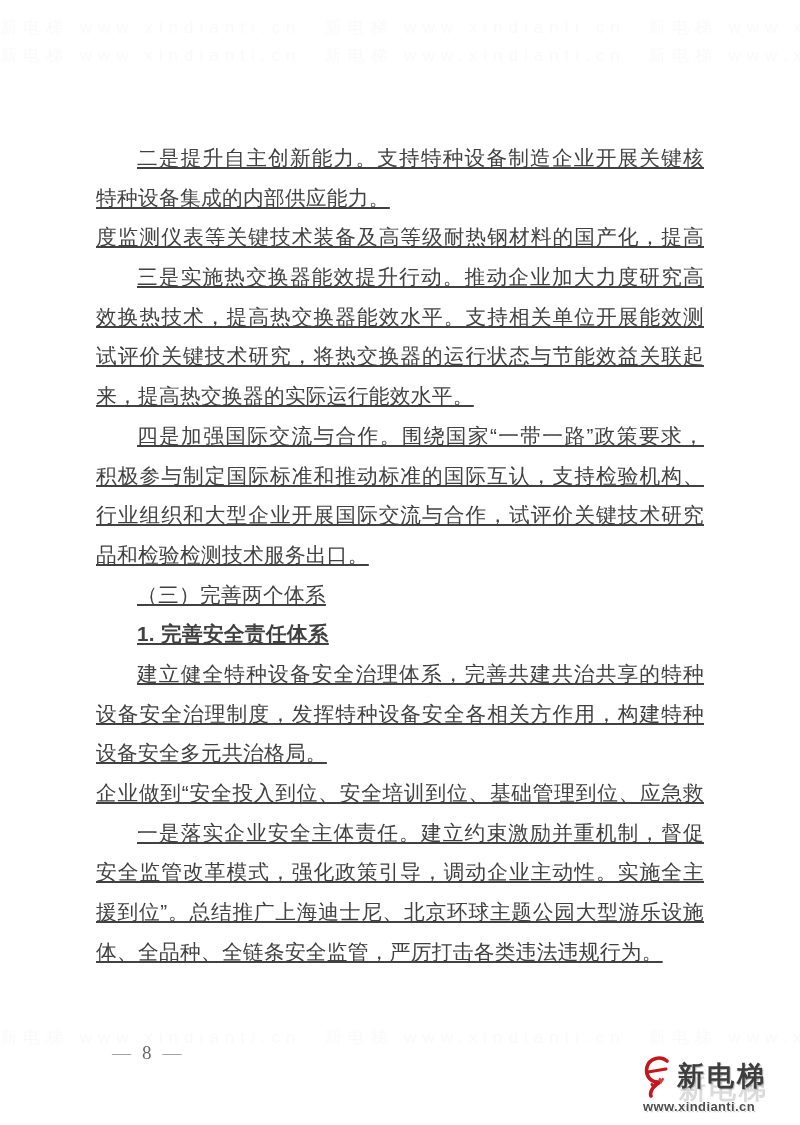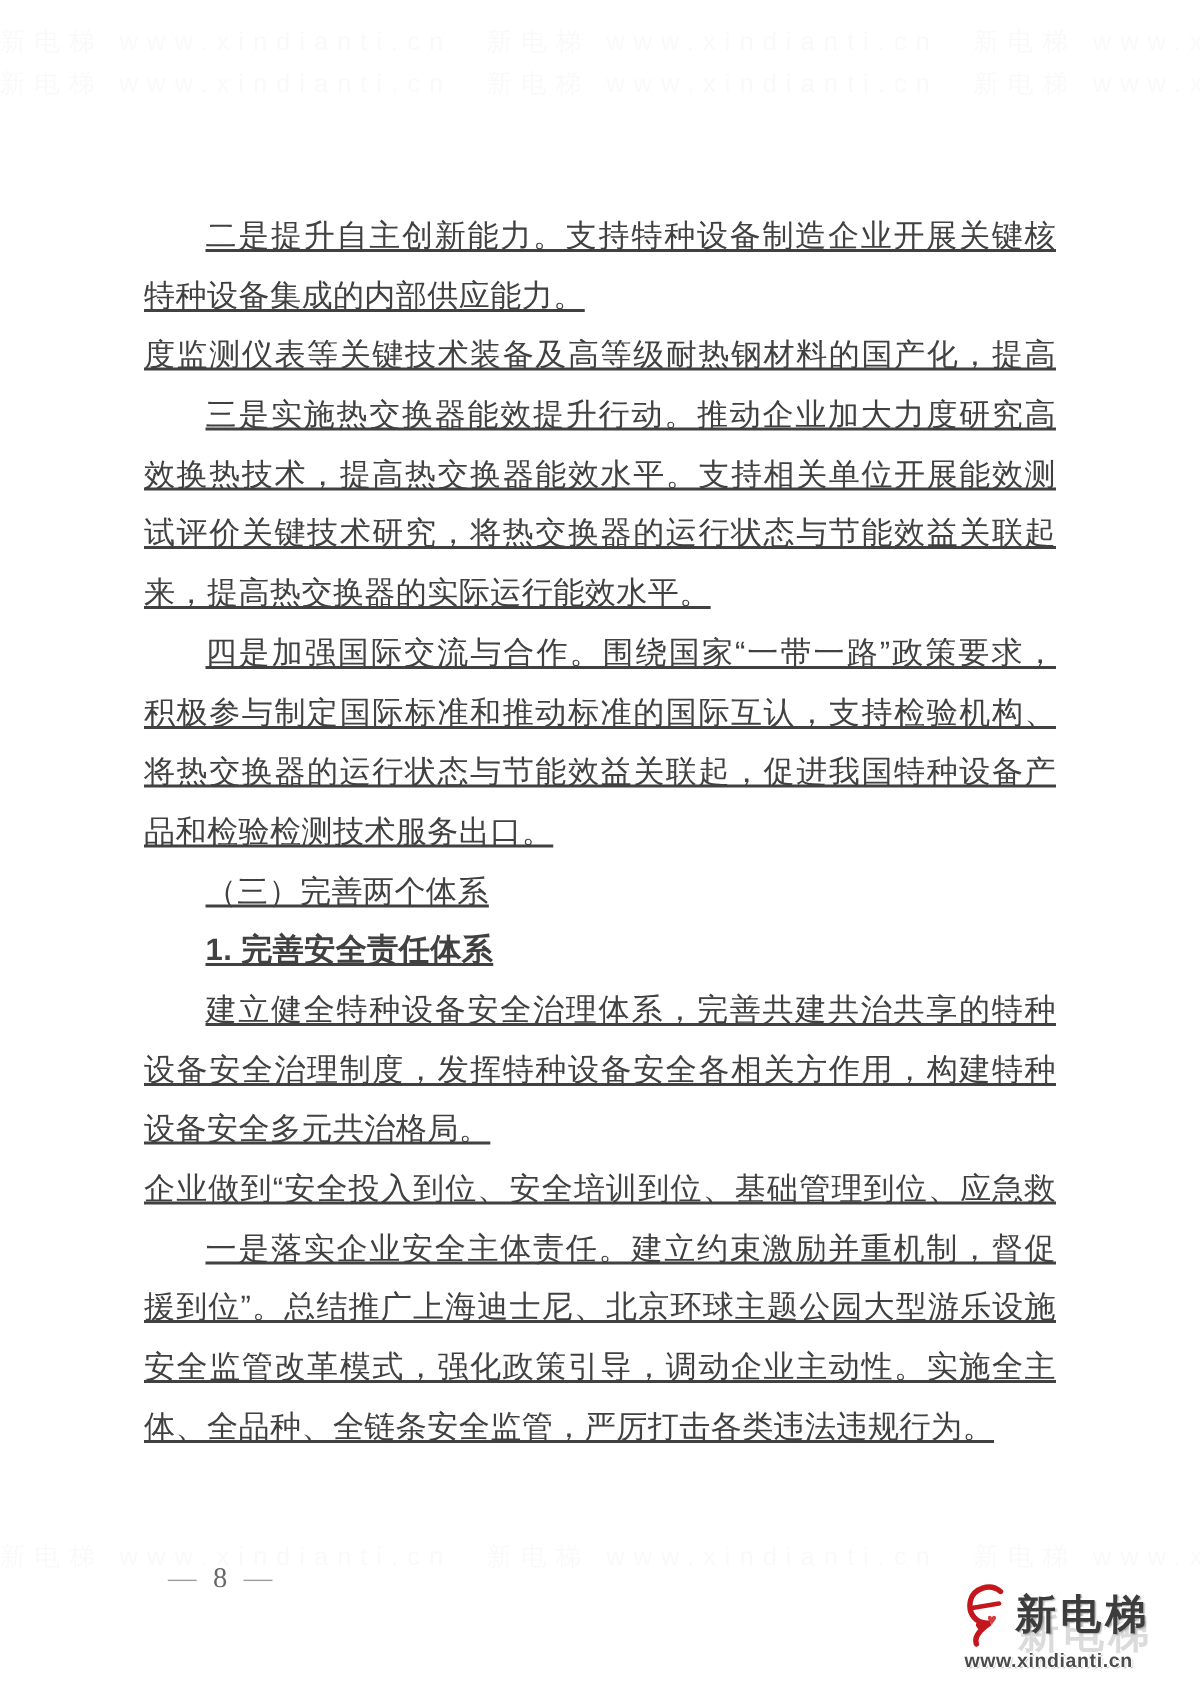--- a/index.html
+++ b/index.html
@@ -84,31 +84,31 @@
 <div class="doc">
     <div class="line body first">二是提升自主创新能力。支持特种设备制造企业开展关键核</div>
     <div class="line body last">特种设备集成的内部供应能力。</div>
     <div class="line body">度监测仪表等关键技术装备及高等级耐热钢材料的国产化，提高</div>
     <div class="line body first">三是实施热交换器能效提升行动。推动企业加大力度研究高</div>
     <div class="line body">效换热技术，提高热交换器能效水平。支持相关单位开展能效测</div>
     <div class="line body">试评价关键技术研究，将热交换器的运行状态与节能效益关联起</div>
     <div class="line body last">来，提高热交换器的实际运行能效水平。</div>
     <div class="line body first">四是加强国际交流与合作。围绕国家“一带一路”政策要求，</div>
     <div class="line body">积极参与制定国际标准和推动标准的国际互认，支持检验机构、</div>
-    <div class="line body">将热交换器的运行状态与节能效益关联起，促进我国特种设备产</div>
+    <div class="line body">行业组织和大型企业开展国际交流与合作，试评价关键技术研究</div>
     <div class="line body last">品和检验检测技术服务出口。</div>
     <div class="line heading first last">（三）完善两个体系</div>
     <div class="line subheading first last">1. 完善安全责任体系</div>
     <div class="line body first">建立健全特种设备安全治理体系，完善共建共治共享的特种</div>
     <div class="line body">设备安全治理制度，发挥特种设备安全各相关方作用，构建特种</div>
     <div class="line body last">设备安全多元共治格局。</div>
     <div class="line body">企业做到“安全投入到位、安全培训到位、基础管理到位、应急救</div>
     <div class="line body first">一是落实企业安全主体责任。建立约束激励并重机制，督促</div>
+    <div class="line body">安全监管改革模式，强化政策引导，调动企业主动性。实施全主</div>
     <div class="line body">援到位”。总结推广上海迪士尼、北京环球主题公园大型游乐设施</div>
-    <div class="line body">安全监管改革模式，强化政策引导，调动企业主动性。实施全主</div>
     <div class="line body last">体、全品种、全链条安全监管，严厉打击各类违法违规行为。</div>
   </div>
 
 <div class="pagenum"><span>—</span><span class="num">8</span><span>—</span></div>
 
 <div class="logo">
   <div class="logo-row">
     <span class="logo-e">
       <svg width="30" height="42" viewBox="0 0 30 42">
         <path d="M24 5 C17 -1 6 3 4 11 C2 20 8 27 17 26 C11 30 6 35 8 40" fill="none" stroke="#c4171d" stroke-width="3.6" stroke-linecap="round"></path>

